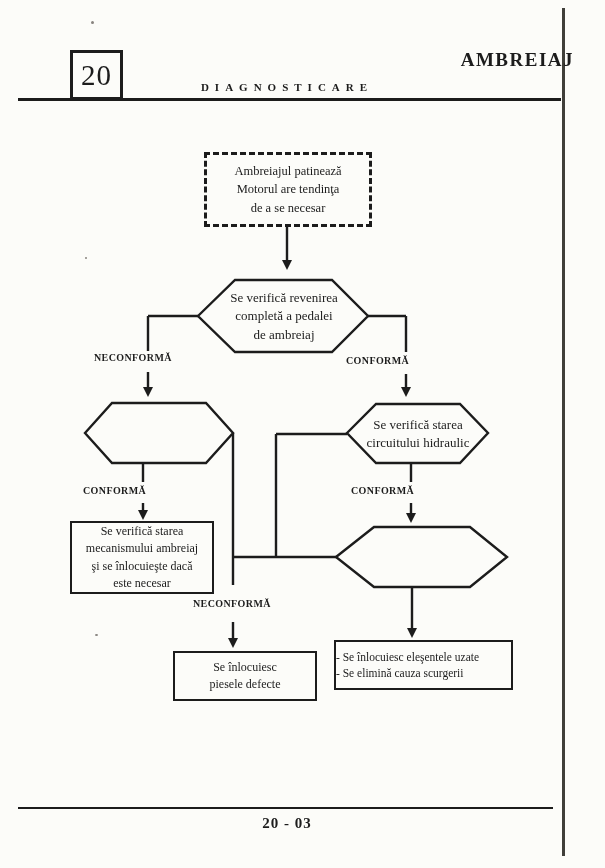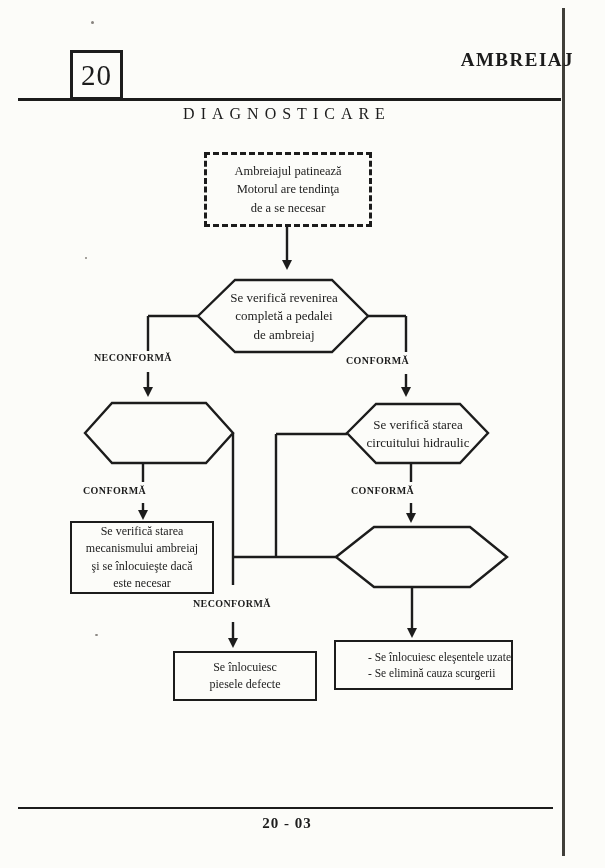--- a/index.html
+++ b/index.html
@@ -17,21 +17,21 @@
     border:3px solid var(--ink,#1c1c1c);
     display:flex; align-items:center; justify-content:center;
     font-size:29px; letter-spacing:1px;margin-left:20px;
   }
   .doc-title {
     position:absolute; left:0; top:49px; width:574px;
     text-align:right; font-weight:bold; font-size:19px; letter-spacing:1.5px;
   }
   .doc-subtitle {
     position:absolute; left:0; top:81px; width:574px;
-    text-align:center; font-weight:normal; font-size:16px; letter-spacing:6px;margin-top:24px;
+    text-align:center; font-weight:bold; font-size:11px; letter-spacing:6px;
   }
   .rule { position:absolute; background:var(--ink,#1c1c1c); }
   .start-box {
     position:absolute; left:204px; top:152px; width:168px; height:75px;
     border:3px dashed var(--ink,#1c1c1c);
     display:flex; align-items:center; justify-content:center;
     text-align:center; white-space:pre-line;
     font-size:12.5px; line-height:1.45;
   }
   .hex-text {
@@ -41,21 +41,21 @@
   .branch-label {
     position:absolute; width:120px; text-align:left;
     font-weight:bold; font-size:10px; letter-spacing:0.4px;
   }
   .action-box {
     position:absolute; border:2px solid var(--ink,#1c1c1c);
     display:flex; align-items:center; justify-content:center;
     text-align:center; white-space:pre-line;
     font-size:12px; line-height:1.42;
   }
-  .action-box.left-align { justify-content:flex-end; text-align:left; padding-left:0; font-size:11.5px; }
+  .action-box.left-align { justify-content:flex-start; text-align:left; padding-left:0; font-size:11.5px; }
   .footer-num {
     position:absolute; left:0; top:815px; width:574px;
     text-align:center; font-weight:bold; font-size:15px; letter-spacing:1px;
   }
   .scan-edge { position:absolute; background:#26241f; opacity:.88; }
   .speck { position:absolute; background:#55504a; border-radius:50%; opacity:.7; }
 </style>
 </head>
 <body>
 

